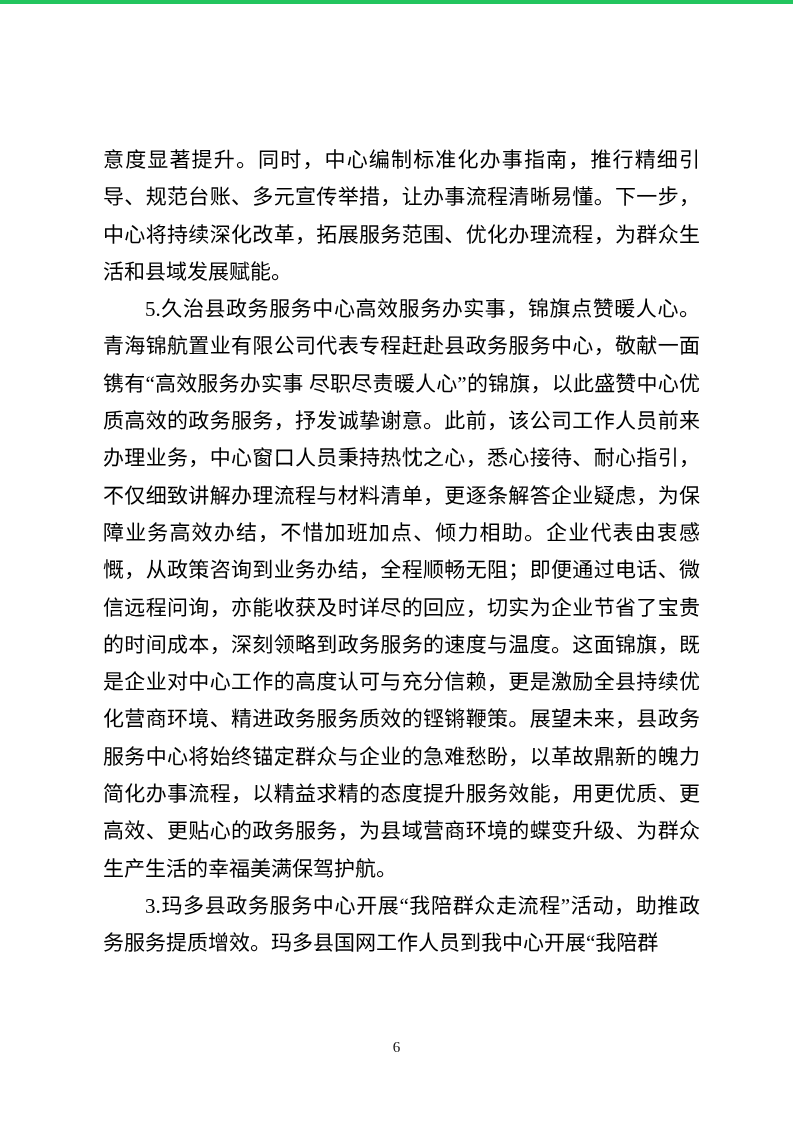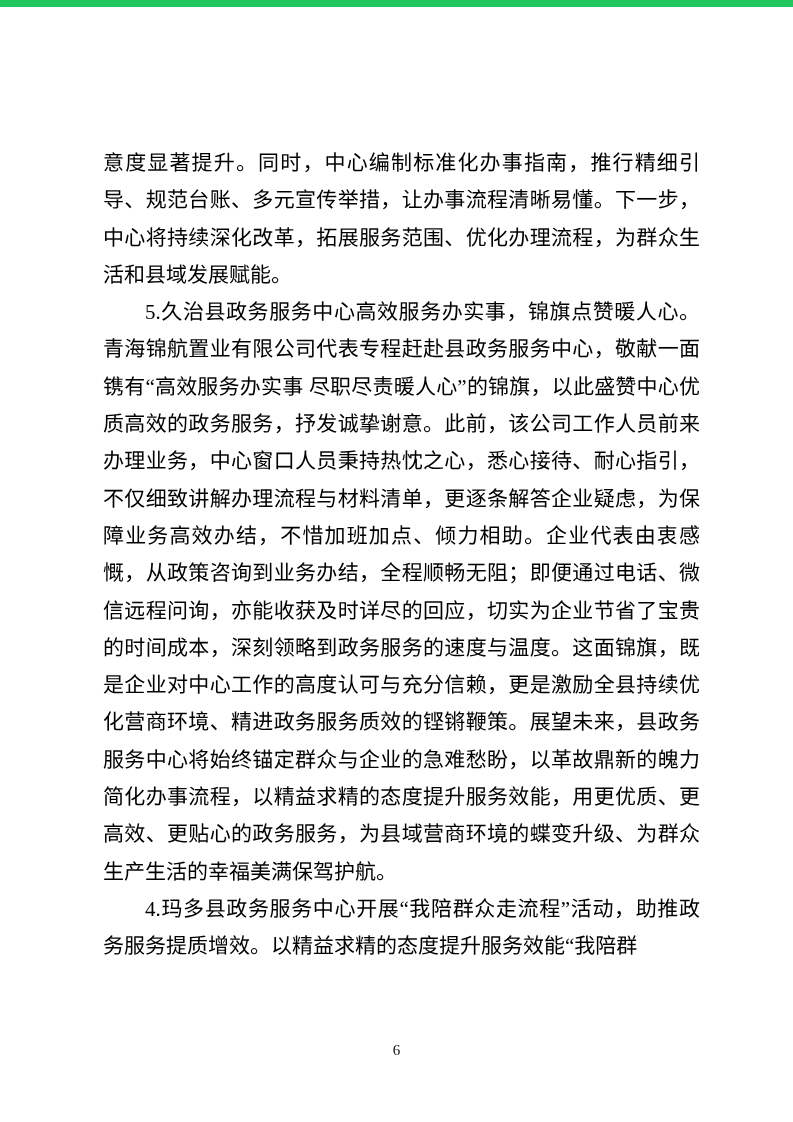--- a/index.html
+++ b/index.html
@@ -12,21 +12,21 @@
     width: 793px;
     height: 1122px;
     font-family: "Liberation Serif", "DejaVu Serif", serif;
   }
   .page {
     position: relative;
     width: 793px;
     height: 1122px;
     background: #ffffff;
     overflow: hidden;
-    border-top: 7px solid #22c55e;
+    border-top: 4px solid #22c55e;
     box-sizing: border-box;
   }
   .content {
     position: absolute;
     left: 103px;
     top: 138px;
     width: 597px;
     color: #000000;
     font-size: 21px;
     line-height: 37.3px;
@@ -61,21 +61,21 @@
 <body>
 
 <div class="page">
 
   <div class="content">
 
     <p class="para"><span>意度显著提升。同时，中心编制标准化办事指南，推行精细引导、规范台账、多元宣传举措，让办事流程清晰易懂。下一步，中心将持续深化改革，拓展服务范围、优化办理流程，为群众生活和县域发展赋能。</span></p>
 
     <p class="para indent"><strong>5.久治县政务服务中心高效服务办实事，锦旗点赞暖人心。</strong><span>青海锦航置业有限公司代表专程赶赴县政务服务中心，敬献一面镌有“高效服务办实事 尽职尽责暖人心”的锦旗，以此盛赞中心优质高效的政务服务，抒发诚挚谢意。此前，该公司工作人员前来办理业务，中心窗口人员秉持热忱之心，悉心接待、耐心指引，不仅细致讲解办理流程与材料清单，更逐条解答企业疑虑，为保障业务高效办结，不惜加班加点、倾力相助。企业代表由衷感慨，从政策咨询到业务办结，全程顺畅无阻；即便通过电话、微信远程问询，亦能收获及时详尽的回应，切实为企业节省了宝贵的时间成本，深刻领略到政务服务的速度与温度。这面锦旗，既是企业对中心工作的高度认可与充分信赖，更是激励全县持续优化营商环境、精进政务服务质效的铿锵鞭策。展望未来，县政务服务中心将始终锚定群众与企业的急难愁盼，以革故鼎新的魄力简化办事流程，以精益求精的态度提升服务效能，用更优质、更高效、更贴心的政务服务，为县域营商环境的蝶变升级、为群众生产生活的幸福美满保驾护航。</span></p>
 
-    <p class="para indent"><strong>4.玛多县政务服务中心开展“我陪群众走流程”活动，助推政务服务提质增效。</strong><span>以精益求精的态度提升服务效能“我陪群</span></p>
+    <p class="para indent"><strong>3.玛多县政务服务中心开展“我陪群众走流程”活动，助推政务服务提质增效。</strong><span>玛多县国网工作人员到我中心开展“我陪群</span></p>
 
   </div>
 
   <div class="footer">
     <span class="pagenum">6</span>
   </div>
 
 </div>
 
 </body></html>

